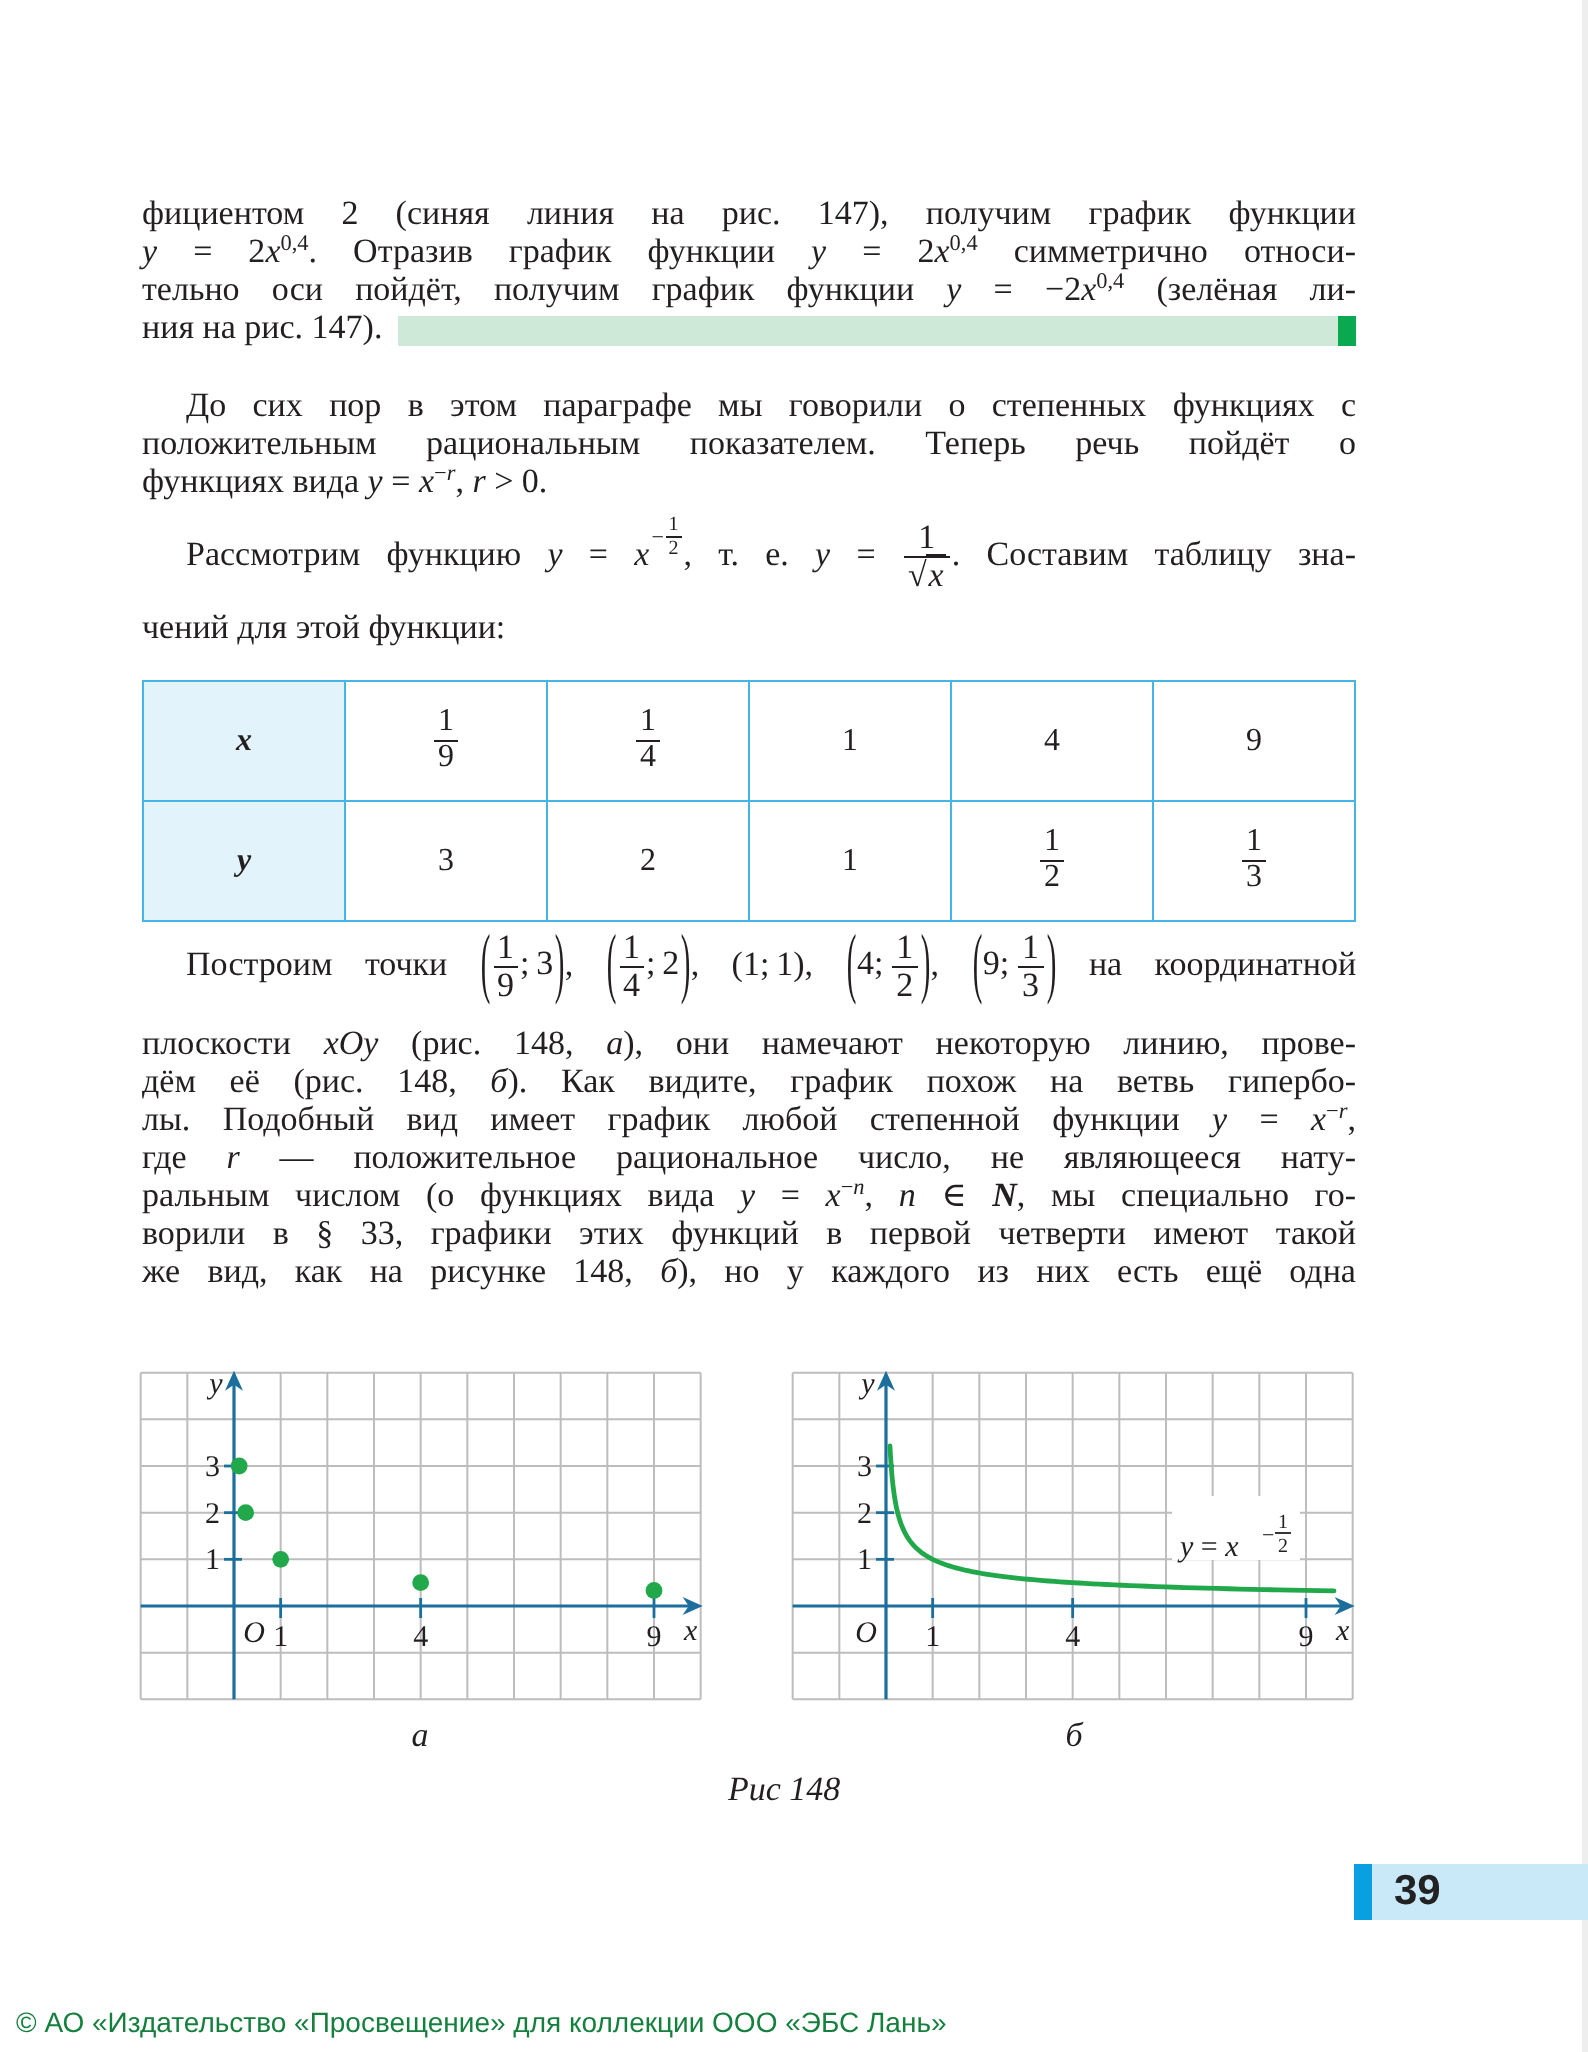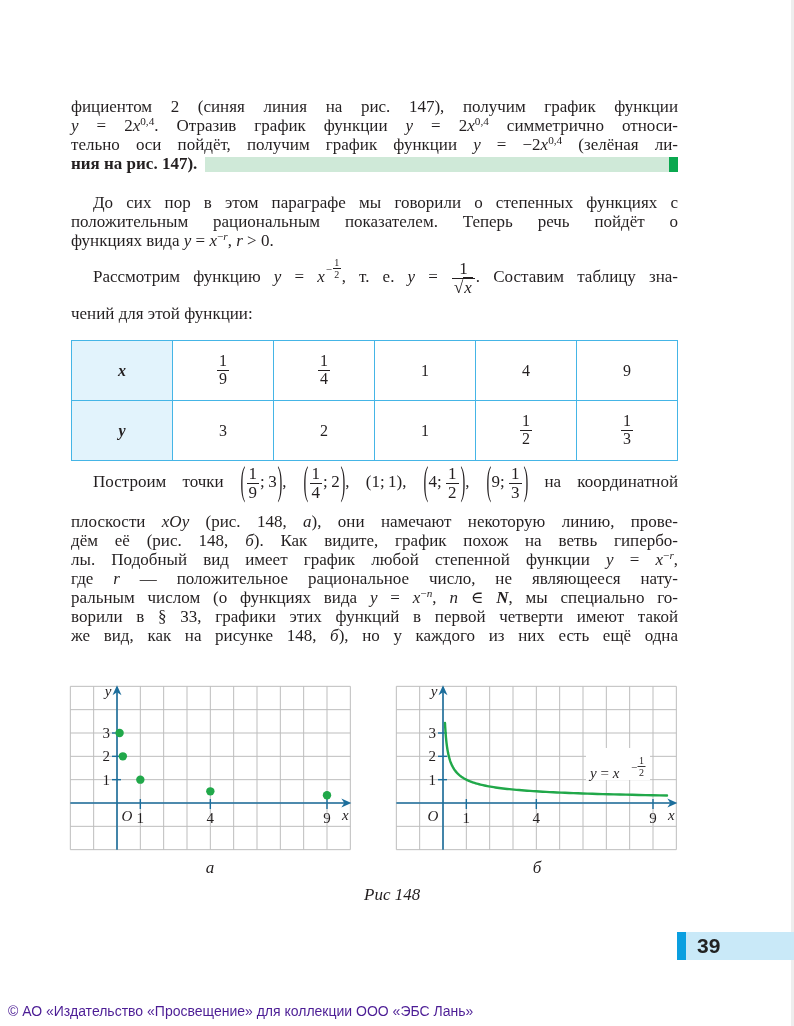--- a/index.html
+++ b/index.html
@@ -4,21 +4,21 @@
 <style>
 html,body{margin:0;padding:0;}
 body{width:794px;height:1026px;position:relative;overflow:hidden;background:#fff;color:var(--c-text,#231f20);font-family:"Liberation Serif","DejaVu Serif",serif;}
 .edge{position:absolute;left:791px;top:0;width:3px;height:1026px;background:#eeeeee;}
 .para{position:absolute;left:71px;width:607px;font-size:17px;}
 #p1{top:97px;} #p2{top:193px;} #p3{top:260px;} #p4{top:465px;}
 .ln{height:19px;line-height:19px;text-align:justify;text-align-last:justify;white-space:normal;}
 .ln.last{text-align-last:left;}
 .ln.indent{text-indent:22px;}
 #p3-l1{height:44px;} #p4-l1{height:47px;}
-.ln.flex{display:flex;align-items:center;text-align-last:left;font-weight:bold;}
+.ln.flex{display:flex;align-items:flex-end;text-align-last:left;}
 .mi{font-style:italic;}
 .mbi{font-style:italic;font-weight:bold;}
 .sup{font-size:0.66em;position:relative;top:-0.55em;line-height:0;}
 .frac{display:inline-block;vertical-align:middle;text-indent:0;text-align:center;text-align-last:center;margin:0 1px;}
 .frac>.num,.frac>.den{display:block;line-height:1.05;padding:0 2px;text-align:center;text-align-last:center;}
 .frac>.num{border-bottom:1px solid currentColor;}
 .sqrt .radicand{border-top:1px solid currentColor;padding:0 1px;}
 .supfrac{display:inline-block;position:relative;width:17px;height:10px;vertical-align:baseline;text-indent:0;}
 .supfrac>span{position:absolute;font-size:10px;line-height:11px;text-align:center;text-align-last:center;}
 .supfrac .sf-sign{left:1px;top:-8px;font-size:11px;}
@@ -38,21 +38,21 @@
 .fig text{font-family:"Liberation Serif","DejaVu Serif",serif;font-size:15px;fill:#231f20;}
 .fig .it{font-style:italic;}
 
 .panel-label{position:absolute;top:858px;width:40px;text-align:center;font-style:italic;font-size:17px;line-height:19px;}
 #lbl-a{left:190px;} #lbl-b{left:517px;}
 #caption{position:absolute;left:342px;top:885px;font-style:italic;font-size:17px;line-height:19px;margin-left:22px;}
 
 #page-tab{position:absolute;left:677px;top:932px;width:117px;height:28px;background:var(--c-page-tab-light,#c9e9f8);}
 #page-tab .stripe{position:absolute;left:0;top:0;width:9px;height:28px;background:var(--c-page-tab-dark,#0a9fe0);}
 #page-num{position:absolute;left:20px;top:0;line-height:28px;font-family:"Liberation Sans","DejaVu Sans",sans-serif;font-weight:bold;font-size:21px;color:#222;}
-#footer{position:absolute;left:8px;top:1002px;font-family:"Liberation Sans","DejaVu Sans",sans-serif;font-size:14px;line-height:18px;color:#4c1d95;white-space:nowrap;}
+#footer{position:absolute;left:8px;top:1002px;font-family:"Liberation Sans","DejaVu Sans",sans-serif;font-size:14px;line-height:18px;color:#15803d;white-space:nowrap;}
 </style>
 </head>
 <body style="--c-text: #231f20; --c-accent-green: #21a84a; --c-bar-light: #cfe9d8; --c-bar-dark: #0aa84f; --c-table-border: #45b5e6; --c-table-header-bg: #e2f3fc; --c-axis: #1c6e9c; --c-grid: #bdbdbd; --c-page-tab-dark: #0a9fe0; --c-page-tab-light: #c9e9f8;">
 
 <div class="edge"></div>
 
 <div class="para" id="p1">
     <div class="ln" id="p1-l1"><span>фициентом 2 (синяя линия на рис. 147), получим график функции</span></div>
     <div class="ln" id="p1-l2"><span class="mi">y</span><span> = 2</span><span class="mi">x</span><span class="sup"><span>0,4</span></span><span>. Отразив график функции </span><span class="mi">y</span><span> = 2</span><span class="mi">x</span><span class="sup"><span>0,4</span></span><span> симметрично относи-</span></div>
     <div class="ln" id="p1-l3"><span>тельно оси пойдёт, получим график функции </span><span class="mi">y</span><span> = −2</span><span class="mi">x</span><span class="sup"><span>0,4</span></span><span> (зелёная ли-</span></div>

